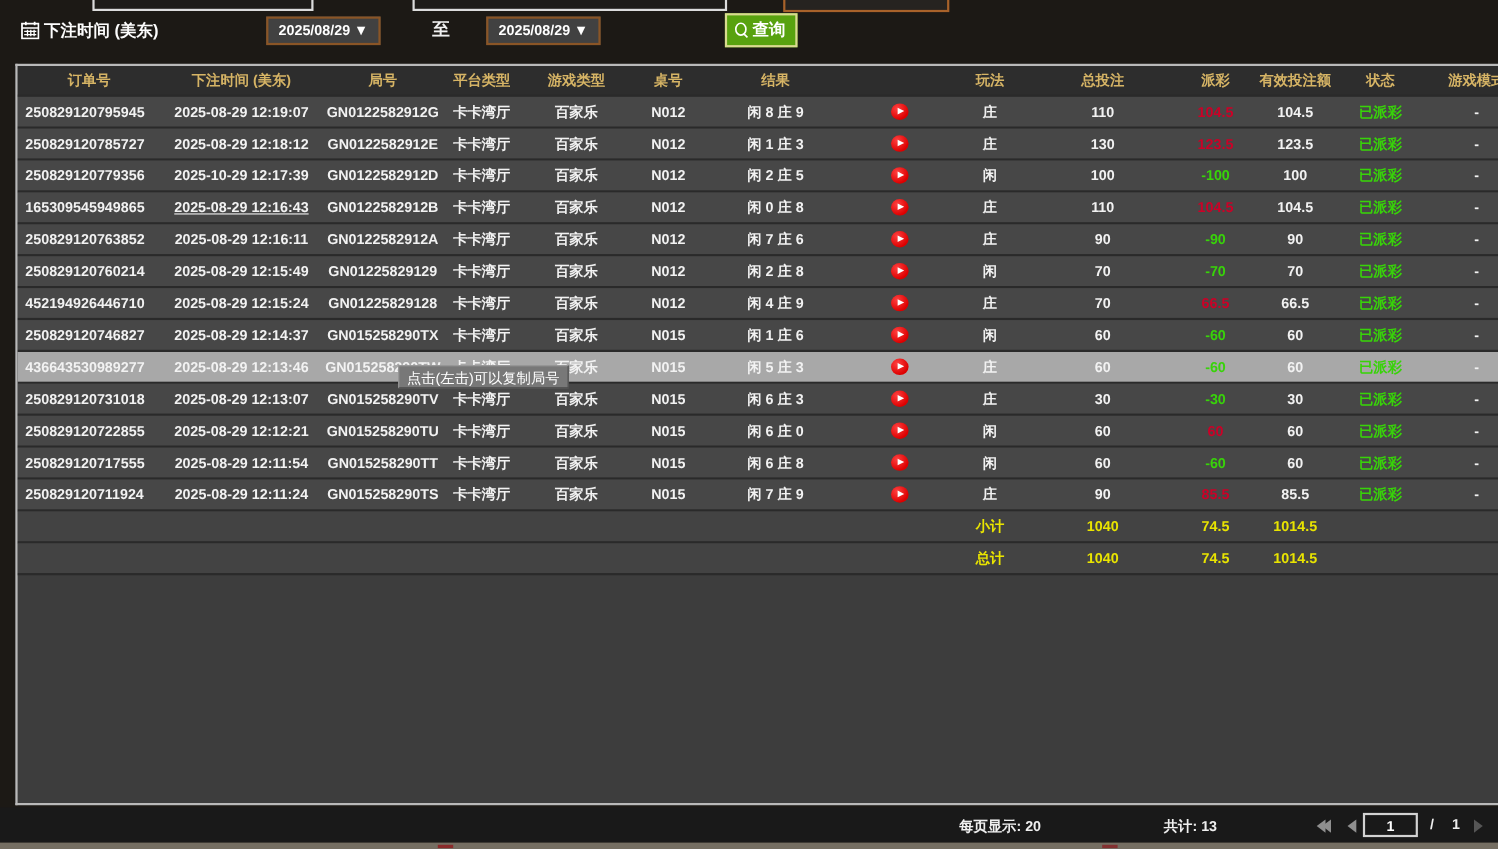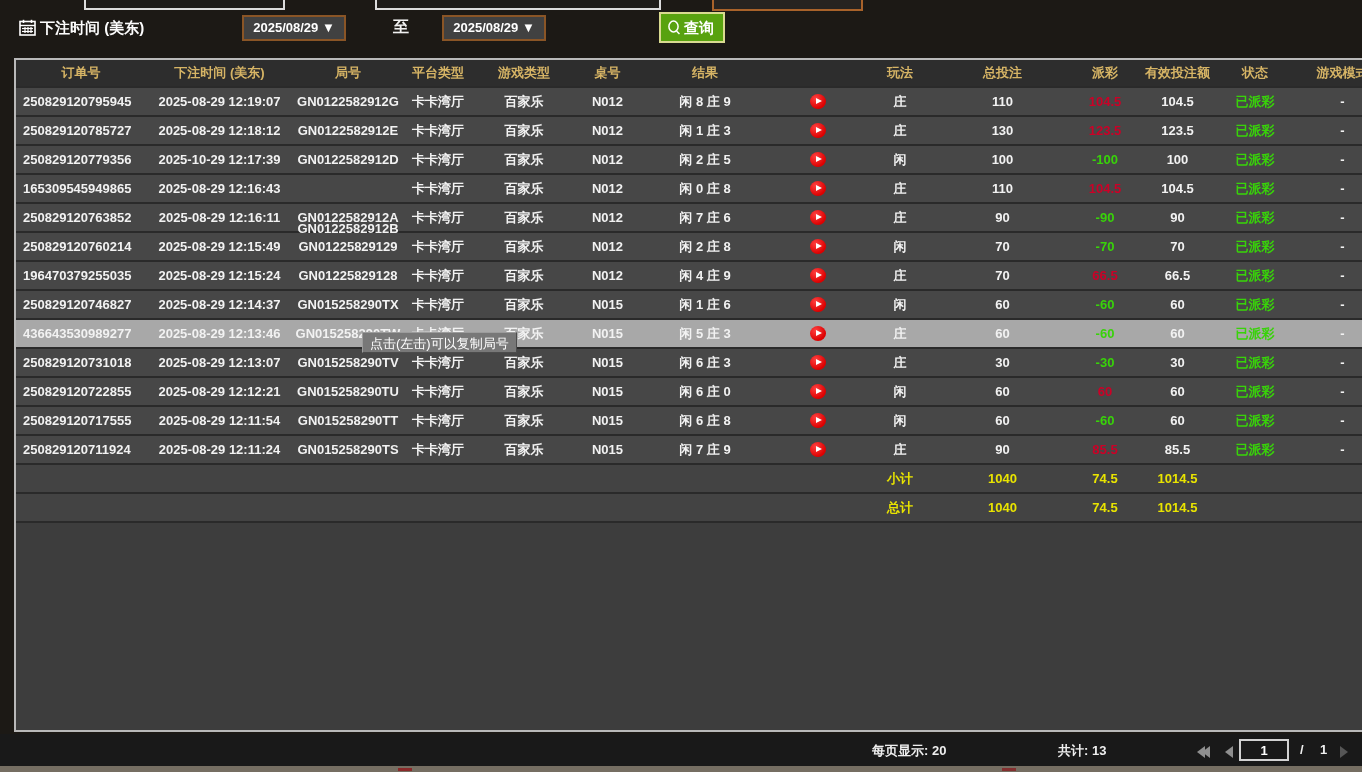--- a/index.html
+++ b/index.html
@@ -190,22 +190,22 @@
         </div>
         <div class="tcell" style="width: 70px;">闲</div>
         <div class="tcell" style="width: 135px;">100</div>
         <div class="tcell green" style="width: 70px;">-100</div>
         <div class="tcell" style="width: 75px;">100</div>
         <div class="tcell green" style="width: 80px;">已派彩</div>
         <div class="tcell" style="width: 95px;">-</div>
       </div>
       <div class="trow">
         <div class="tcell left" style="width: 130px;">165309545949865</div>
-        <div class="tcell" style="width: 147px;">2025-08-29 12:16:43</div>
-        <div class="tcell" style="width: 110px; margin-top: 40px;">GN0122582912B</div>
+        <div class="tcell" style="width: 147px; text-decoration: underline;">2025-08-29 12:16:43</div>
+        <div class="tcell" style="width: 110px;">GN0122582912B</div>
         <div class="tcell" style="width: 70px;">卡卡湾厅</div>
         <div class="tcell" style="width: 102px;">百家乐</div>
         <div class="tcell" style="width: 65px;">N012</div>
         <div class="tcell" style="width: 130px;">闲 0 庄 8</div>
         <div class="tcell" style="width: 95px;">
           <div class="play-dot"></div>
         </div>
         <div class="tcell" style="width: 70px;">庄</div>
         <div class="tcell" style="width: 135px;">110</div>
         <div class="tcell red" style="width: 70px;">104.5</div>
@@ -243,21 +243,21 @@
           <div class="play-dot"></div>
         </div>
         <div class="tcell" style="width: 70px;">闲</div>
         <div class="tcell" style="width: 135px;">70</div>
         <div class="tcell green" style="width: 70px;">-70</div>
         <div class="tcell" style="width: 75px;">70</div>
         <div class="tcell green" style="width: 80px;">已派彩</div>
         <div class="tcell" style="width: 95px;">-</div>
       </div>
       <div class="trow">
-        <div class="tcell left" style="width: 130px;">196470379255035</div>
+        <div class="tcell left" style="width: 130px;">452194926446710</div>
         <div class="tcell" style="width: 147px;">2025-08-29 12:15:24</div>
         <div class="tcell" style="width: 110px;">GN01225829128</div>
         <div class="tcell" style="width: 70px;">卡卡湾厅</div>
         <div class="tcell" style="width: 102px;">百家乐</div>
         <div class="tcell" style="width: 65px;">N012</div>
         <div class="tcell" style="width: 130px;">闲 4 庄 9</div>
         <div class="tcell" style="width: 95px;">
           <div class="play-dot"></div>
         </div>
         <div class="tcell" style="width: 70px;">庄</div>

